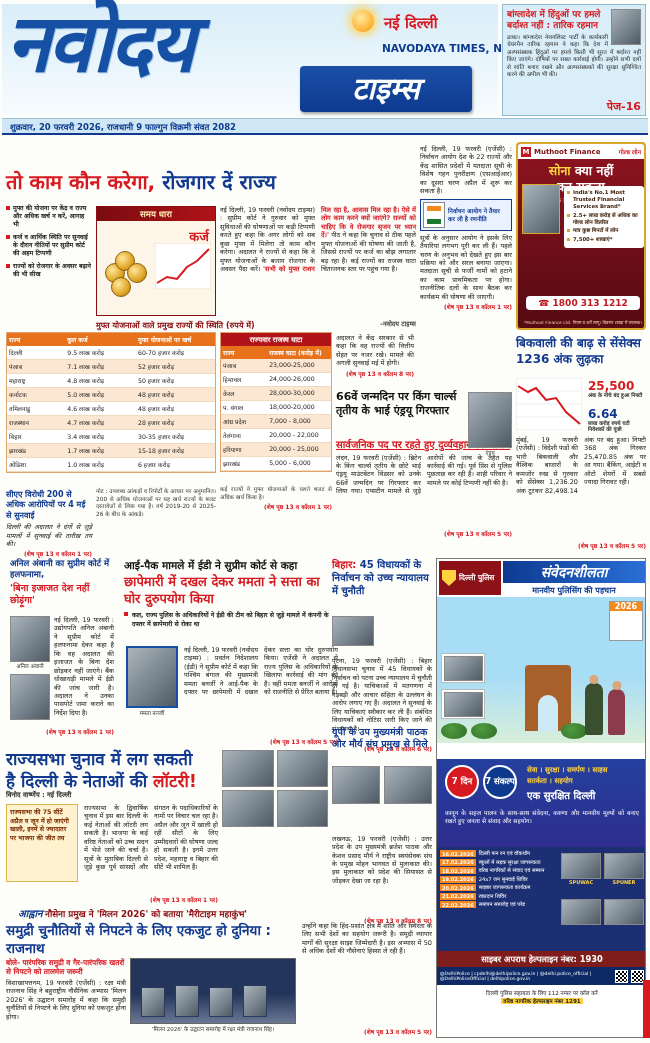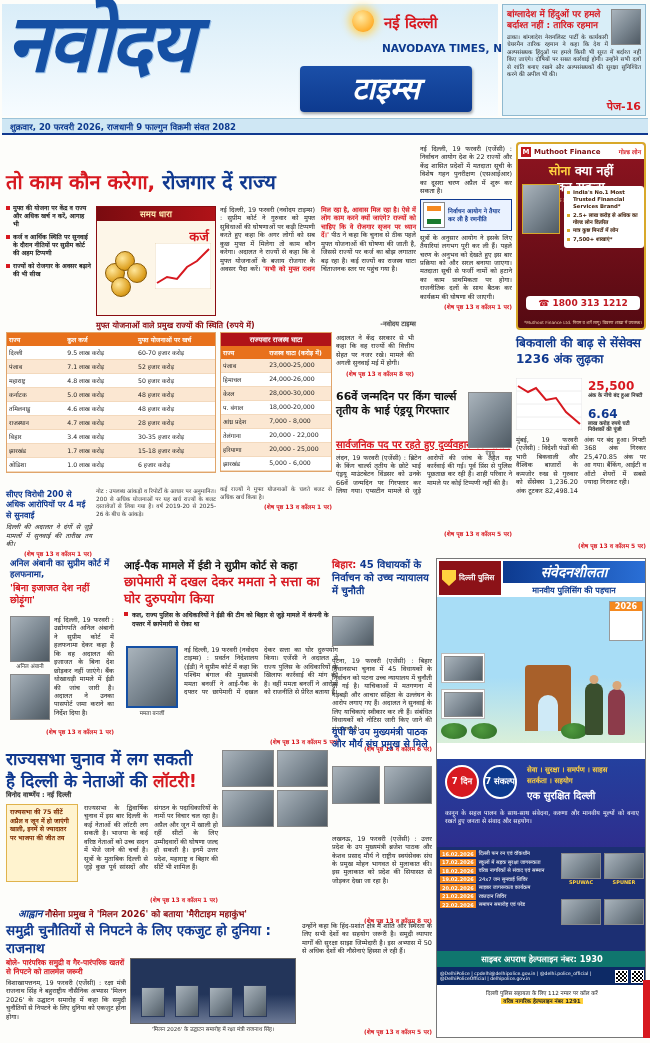--- a/index.html
+++ b/index.html
@@ -121,21 +121,21 @@
   .pol .vals{position:absolute;left:90px;top:6px;width:116px;color:#ffd23f;font-size:7px;font-weight:900;line-height:1.5;}
   .pol .slogan{color:#fff;font-size:10px;font-weight:900;margin-top:2px;}
   .pol .msg{position:absolute;left:8px;top:50px;width:194px;color:#fff;font-size:6.2px;line-height:1.35;text-align:justify;}
   .pol .sched{position:absolute;left:0;top:288px;width:210px;height:104px;background:#1c2f73;padding:3px;}
   .pol .srow{display:flex;gap:3px;margin-bottom:1.5px;align-items:center;}
   .pol .sdate{background:#f5891f;color:#fff;font-size:5px;font-weight:bold;padding:0.5px 2px;flex:0 0 auto;}
   .pol .sev{color:#fff;font-size:5.2px;line-height:1.2;}
   .pol .unit{position:absolute;width:40px;}
   .pol .unit .ph{width:40px;height:26px;}
   .pol .unit .cap{color:#ffd23f;font-size:5px;font-weight:bold;text-align:center;}
-  .pol .cyber{position:absolute;left:0;top:392px;width:210px;height:16px;background:#0f766e;color:#fff;font-size:8.3px;font-weight:900;text-align:center;line-height:16px;}
+  .pol .cyber{position:absolute;left:0;top:392px;width:210px;height:16px;background:#7f1d1d;color:#fff;font-size:8.3px;font-weight:900;text-align:center;line-height:16px;}
   .pol .social{position:absolute;left:0;top:408px;width:210px;height:18px;background:#0d2a66;color:#fff;font-size:4.6px;display:flex;align-items:center;padding:0 3px;gap:3px;}
   .pol .qr{width:13px;height:13px;background:conic-gradient(#000 25%,#fff 0 50%,#000 0 75%,#fff 0);background-size:4px 4px;border:1.5px solid #fff;flex:0 0 auto;}
   .pol .pfoot{position:absolute;left:0;top:426px;width:210px;height:54px;background:#fff;padding:4px;font-size:5.6px;line-height:1.5;color:#222;text-align:center;}
   .pol .hl1291{background:#ffd23f;font-weight:900;padding:0 2px;}
   
   .lottery{left:6px;top:748px;width:322px;}
   .lottery .h1{font-size:17px;font-weight:900;color:#10398f;line-height:1.3;width:210px;}
   .lottery .box{position:absolute;left:0;top:56px;width:72px;height:78px;background:#fff3cf;border:1px solid #e0b34c;padding:3px;font-size:6.3px;font-weight:bold;color:#7a2a00;line-height:1.35;}
   .lottery .faces{position:absolute;left:216px;top:2px;width:106px;display:grid;grid-template-columns:1fr 1fr;gap:3px;}
   .lottery .faces div{height:37px;}

